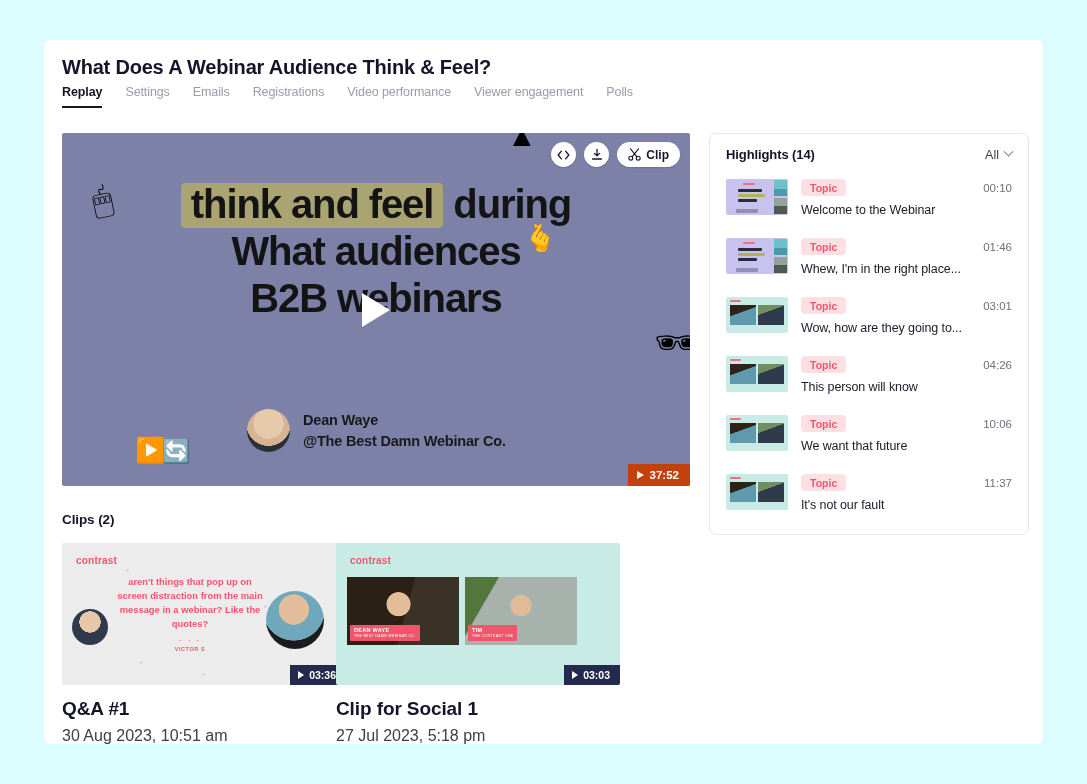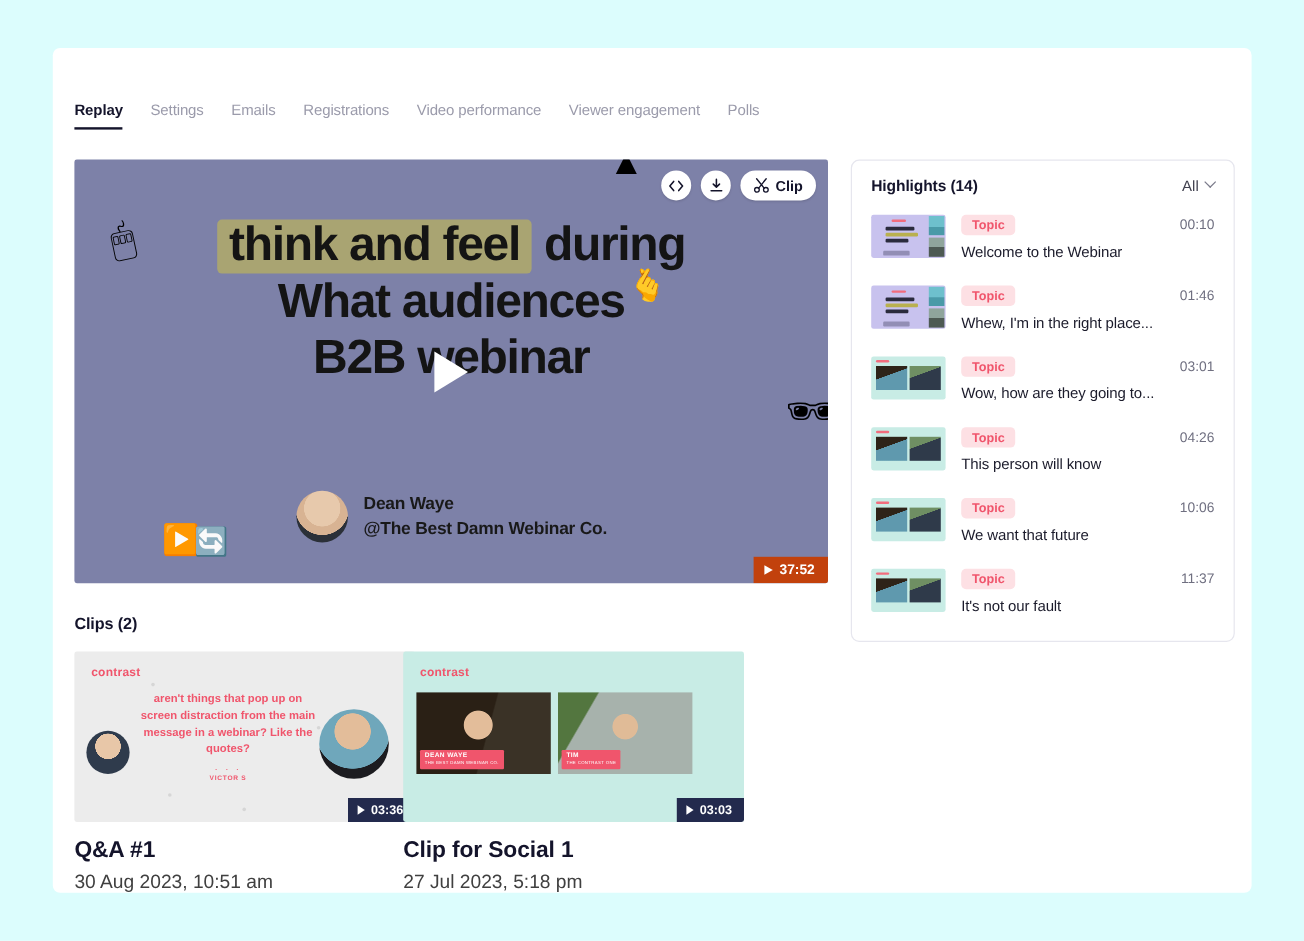--- a/index.html
+++ b/index.html
@@ -472,20 +472,21 @@
     margin-top: 7px;
     font-size: 16px;
     color: #404040;
   }
 </style>
 </head>
 <body>
 
 <div class="page-card">
 
+  <div class="page-title">What Does A Webinar Audience Think &amp; Feel?</div>
 
   <div class="tabs">
     <div class="tab active">Replay</div>
     <div class="tab">Settings</div>
     <div class="tab">Emails</div>
     <div class="tab">Registrations</div>
     <div class="tab">Video performance</div>
     <div class="tab">Viewer engagement</div>
     <div class="tab">Polls</div>
   </div>
@@ -516,21 +517,21 @@
     <div class="deco deco-tri">▲</div>
     <div class="deco deco-cursor">🖱</div>
     <div class="deco deco-snap">🫰</div>
     <div class="deco deco-cc">🕶</div>
     <div class="deco deco-play">▶️</div>
     <div class="deco deco-loop">🔄</div>
 
     <div class="slide-text">
       <div class="slide-line"><span class="hl">think and feel</span> <span>during</span></div>
       <div class="slide-line">What audiences</div>
-      <div class="slide-line">B2B webinar</div>
+      <div class="slide-line">B2B webinars</div>
     </div>
 
     <div class="presenter">
       <div class="presenter-avatar"></div>
       <div>
         <div class="presenter-name">Dean Waye</div>
         <div class="presenter-handle">@The Best Damn Webinar Co.</div>
       </div>
     </div>
 

